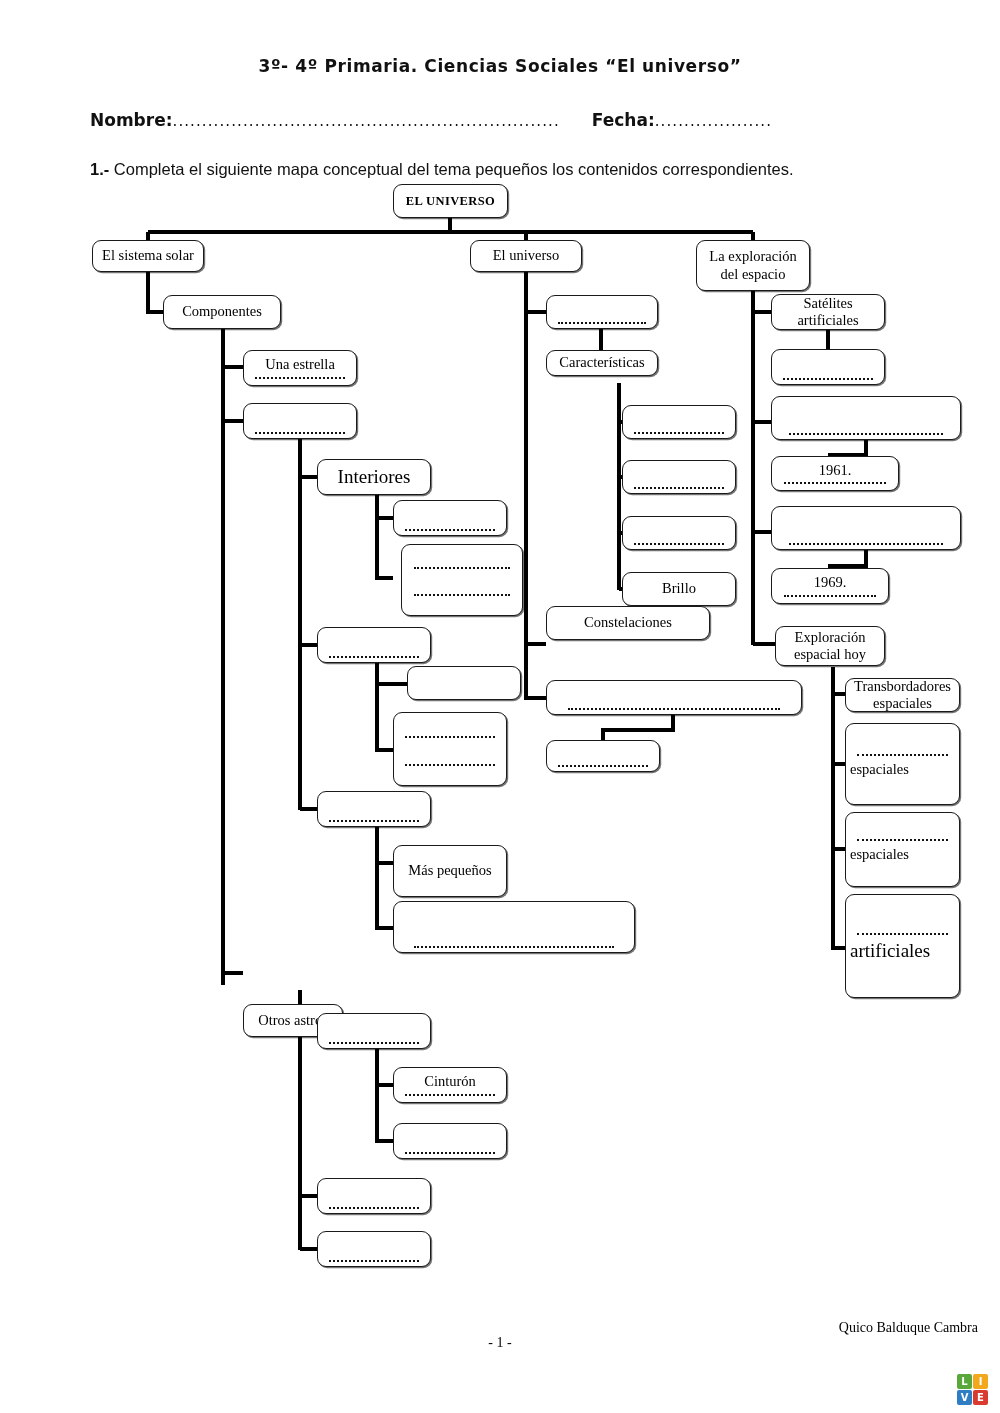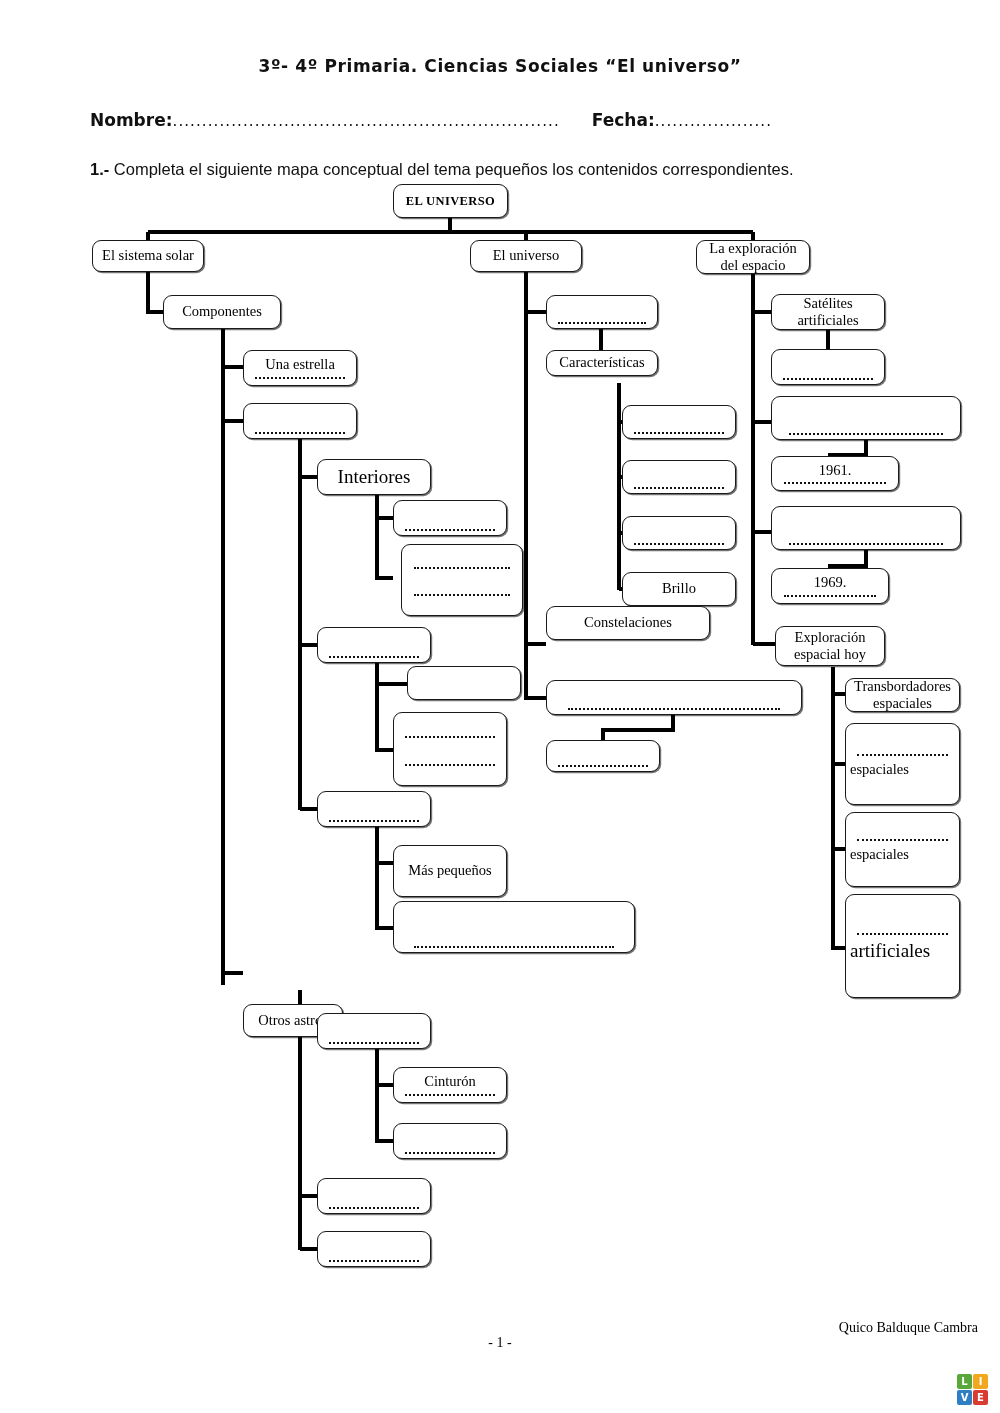--- a/index.html
+++ b/index.html
@@ -250,21 +250,21 @@
 <div class="node root" style="left:393px; top:184px; width:115px; height:34px;">
   <span class="txt">EL UNIVERSO</span>
 </div>
 
 <div class="node" style="left:92px; top:240px; width:112px; height:32px;">
   <span class="txt">El sistema solar</span>
 </div>
 <div class="node" style="left:470px; top:240px; width:112px; height:32px;">
   <span class="txt">El universo</span>
 </div>
-<div class="node" style="left:696px; top:240px; width:114px; height:34px;">
+<div class="node" style="left:696px; top:240px; width:114px; height:51px;">
   <span class="txt">La exploración del espacio</span>
 </div>
 
 <div class="node" style="left:163px; top:295px; width:118px; height:34px;">
   <span class="txt">Componentes</span>
 </div>
 
 <div class="node label-top" style="left:243px; top:350px; width:114px; height:36px;">
   <span class="txt">Una estrella</span>
   <span class="dots"></span>

